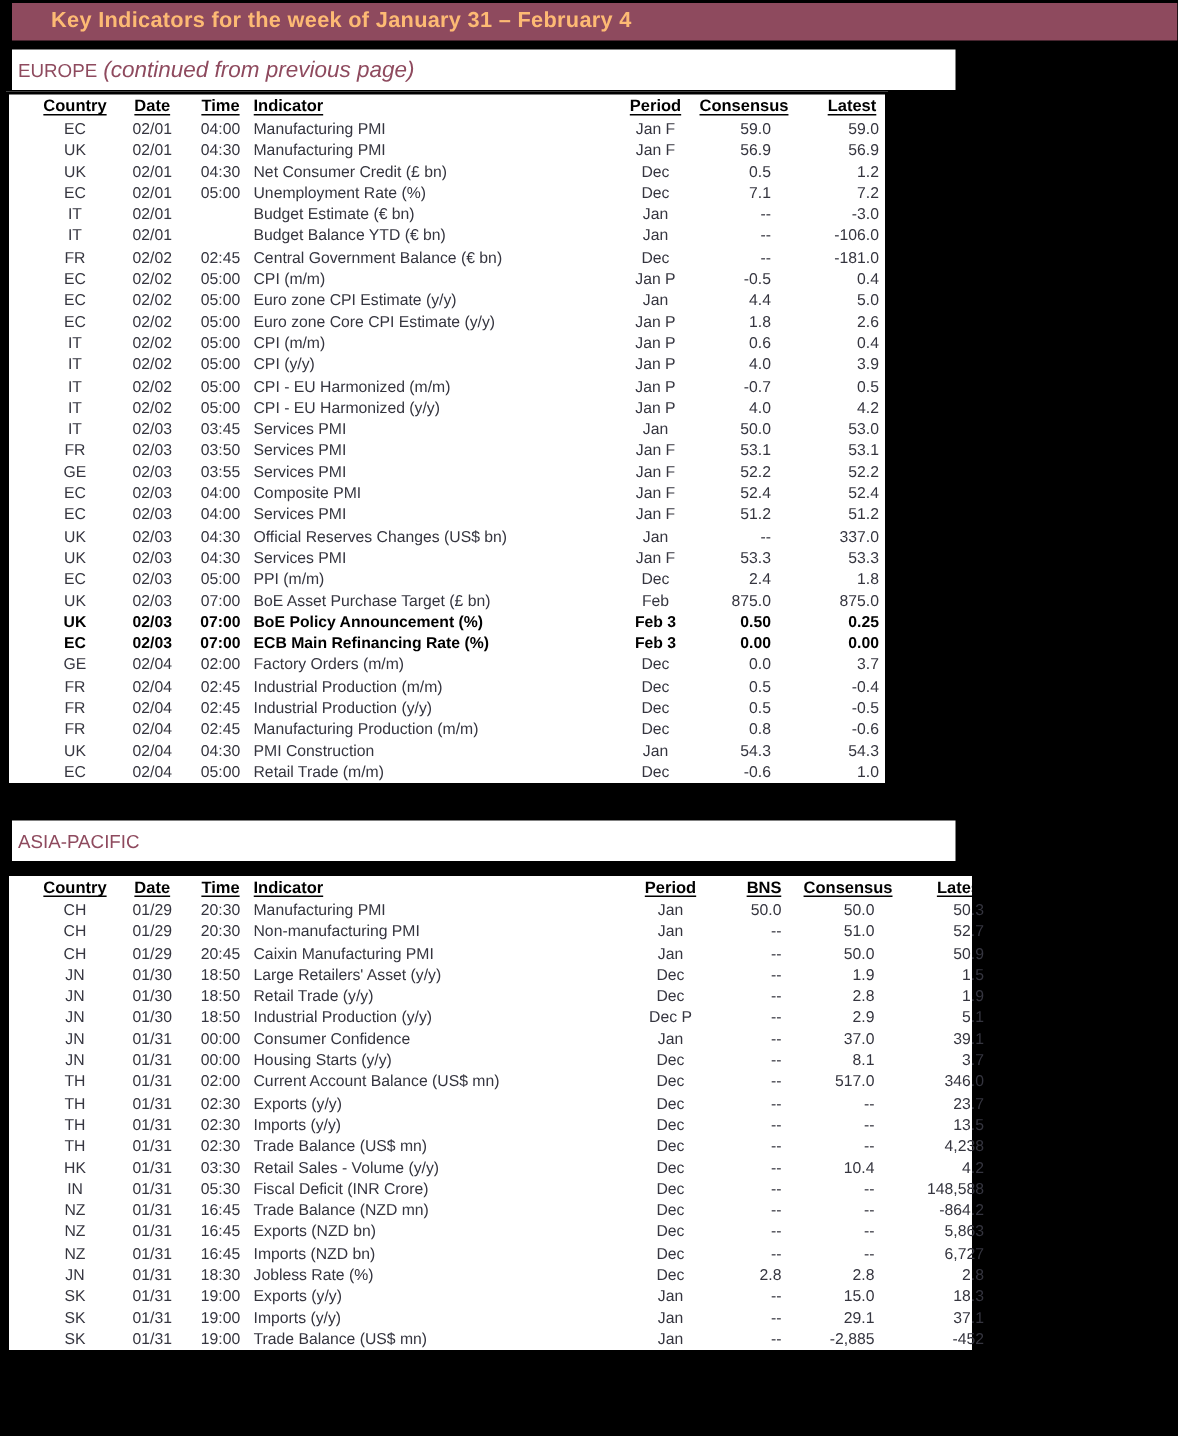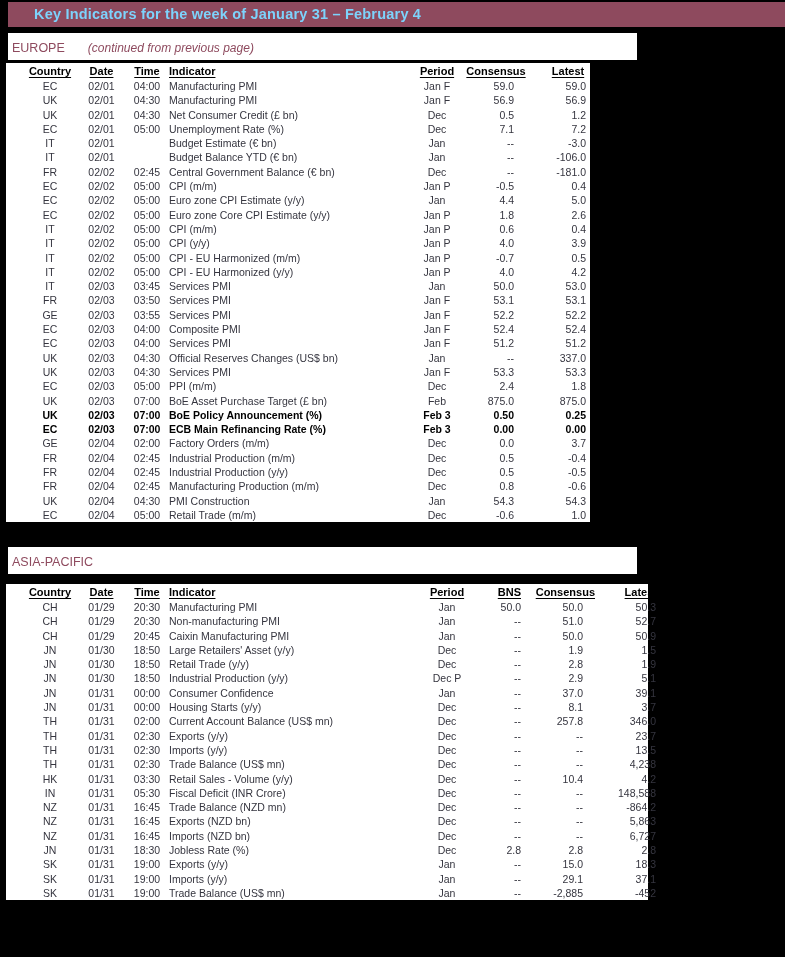--- a/index.html
+++ b/index.html
@@ -6,37 +6,37 @@
   body {
     width:785px; height:957px;
     background:#000000;
     position:relative;
     font-family:"Liberation Sans", sans-serif;
     overflow:hidden;
   }
   .titlebar {
     position:absolute; left:8px; top:2px; right:0; height:25px;
     background:#8E4A5E;
-    color:#7dd3fc; font-weight:bold; font-size:14.5px; line-height:25px;
+    color:#fdba74; font-weight:bold; font-size:14.5px; line-height:25px;
     padding-left:26px; box-sizing:border-box;
     letter-spacing:0.2px;
   }
   .section-band {
     position:absolute; left:8px; width:629px; height:27px;
     background:#ffffff; line-height:27px;
     padding-left:4px; box-sizing:border-box;
     white-space:nowrap;
   }
   .band-europe { top:33px; }
   .band-asia   { top:547px; }
   .section-title {
     color:#8E4A5E; font-weight:normal; font-size:12.5px;
   }
   .section-subtitle {
-    color:#8E4A5E; font-style:italic; font-size:12px; margin-left:23px;
+    color:#8E4A5E; font-style:italic; font-size:15px; margin-left:4px;
   }
   .section-subtitle:empty { display:none; }
   .table-panel {
     position:absolute; left:4px;
     background:#ffffff; border:2px solid #000000; box-sizing:border-box;
   }
   .panel-europe { top:61px;  width:588px; }
   .panel-asia   { top:582px; width:646px; }
   table {
     width:100%; border-collapse:collapse; table-layout:fixed;
@@ -499,21 +499,21 @@
           <td>8.1</td>
           <td>3.7</td>
         </tr>
         <tr>
           <td>TH</td>
           <td>01/31</td>
           <td>02:00</td>
           <td>Current Account Balance (US$ mn)</td>
           <td>Dec</td>
           <td>--</td>
-          <td>257.8</td>
+          <td>517.0</td>
           <td>346.0</td>
         </tr>
         <tr>
           <td>TH</td>
           <td>01/31</td>
           <td>02:30</td>
           <td>Exports (y/y)</td>
           <td>Dec</td>
           <td>--</td>
           <td>--</td>

